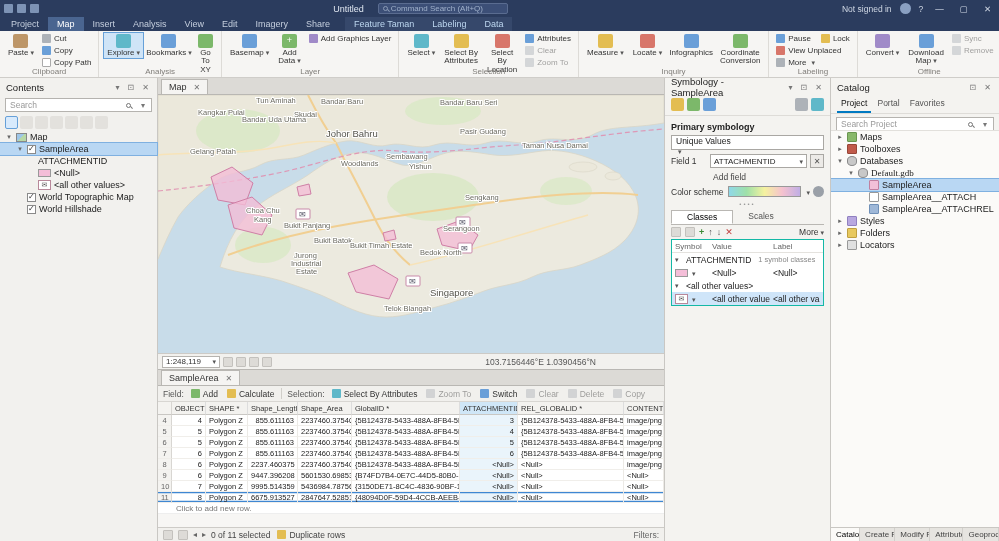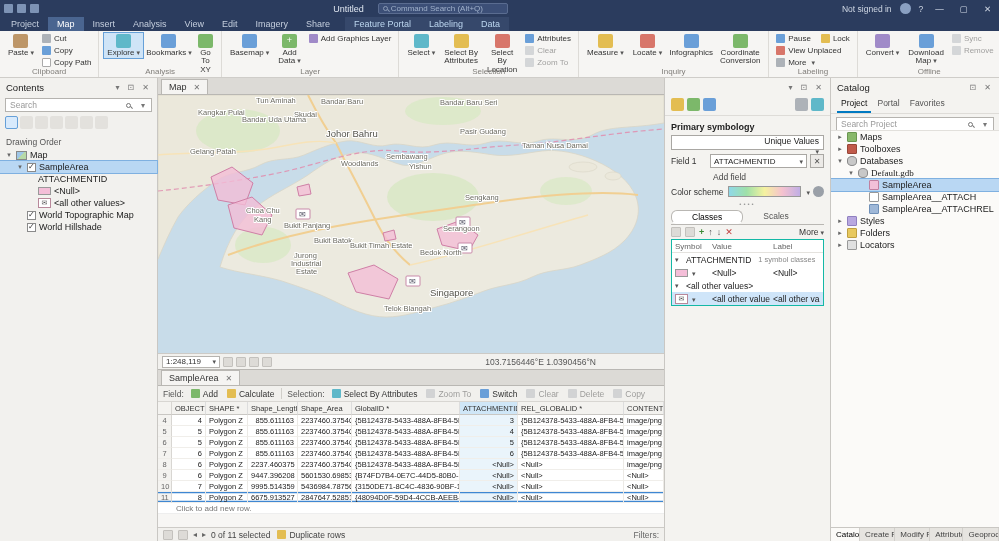--- a/index.html
+++ b/index.html
@@ -114,32 +114,32 @@
   .t-fill{flex:1;background:#f7f6f4;}
   .t-status{height:14px;background:#f1f0ed;border-top:1px solid #cdcbc7;display:flex;align-items:center;
             gap:5px;padding:0 5px;font-size:8.5px;color:#444;}
   .navg{color:#666;font-size:8px;}
 
   
   .sym{position:absolute;top:0;left:664px;width:166px;bottom:0;background:#f4f3f0;border-left:1px solid #c9c7c3;overflow:hidden;}
   .stool{display:flex;gap:3px;padding:2px 6px 4px 6px;border-bottom:1px solid #dedcd8;}
   .sic{width:13px;height:13px;border-radius:2px;}
   .slabel{padding:6px 6px 2px 6px;font-weight:bold;font-size:9px;color:#222;}
-  .sselect{margin:1px 6px;height:15px;background:#fff;border:1px solid #a9a7a3;display:flex;align-items:flex-end;
+  .sselect{margin:1px 6px;height:15px;background:#fff;border:1px solid #a9a7a3;display:flex;align-items:flex-start;
            padding:0 4px;font-size:8.5px;color:#222;flex-direction:column;}
   .sselect .sp{flex:1;}
   .frow{display:flex;align-items:center;gap:3px;margin:4px 6px 0 6px;font-size:8.5px;}
   .fcombo{flex:1;height:14px;background:#fff;border:1px solid #a9a7a3;display:flex;align-items:center;padding:0 3px;font-size:8px;color:#222;}
   .fx{width:14px;height:14px;border:1px solid #a9a7a3;background:#eceae7;display:flex;align-items:center;justify-content:center;font-size:8px;color:#555;}
   .addfield{margin:4px 6px 0 48px;font-size:8.5px;color:#444;}
   .grad{flex:1;height:11px;border:1px solid #999;background:linear-gradient(90deg,#8fd8e8,#9fe0a8,#f5f2a0,#f5c2cf,#c0aee5);}
   .gear{width:11px;height:11px;border-radius:50%;background:#9aa0a8;}
   .splitdots{text-align:center;color:#999;font-size:6px;letter-spacing:2px;height:8px;line-height:8px;margin-top:3px;}
   .stabs{display:flex;margin:2px 6px 0 6px;border-bottom:1px solid #b9b7b3;}
-  .stab{padding:1px 20px;font-size:8.5px;color:#555;border-radius:6px;}
+  .stab{padding:1px 15px;font-size:8.5px;color:#555;}
   .stab.act{background:#fff;border:1px solid #b9b7b3;border-bottom:1px solid #fff;color:#000;}
   .s-icons{display:flex;align-items:center;gap:4px;padding:2px 6px;font-size:9px;}
   .s-icons .morebtn{margin-left:auto;font-size:8.5px;color:#333;}
   .symtbl{margin:0 6px;background:#fff;border:1px solid #14b8a6;font-size:8.5px;}
   .sth-row,.srow,.sgrp{display:flex;align-items:center;height:13px;padding:0 3px;gap:3px;}
   .sth-row{color:#666;border-bottom:1px solid #e4e2de;font-size:8px;}
   .s1{width:34px;display:flex;align-items:center;gap:2px;flex:0 0 auto;}
   .s2{width:58px;flex:0 0 auto;white-space:nowrap;overflow:hidden;}
   .s3{flex:1;white-space:nowrap;overflow:hidden;}
   .sgrp{color:#222;}
@@ -198,21 +198,21 @@
         <div class="ttab">Project</div>
         <div class="ttab active">Map</div>
         <div class="ttab">Insert</div>
         <div class="ttab">Analysis</div>
         <div class="ttab">View</div>
         <div class="ttab">Edit</div>
         <div class="ttab">Imagery</div>
         <div class="ttab">Share</div>
       </div>
     <div id="ctx-tabs" style="display:flex;margin-left:6px;">
-        <div class="ttab ctx">Feature Portal</div>
+        <div class="ttab ctx">Feature Taman</div>
         <div class="ttab ctx">Labeling</div>
         <div class="ttab ctx">Data</div>
       </div>
   </div>
 
   <div class="ribbon">
 
     <div class="rgroup">
       <div class="rbtn-lg">
         <span class="ric c-brown"></span>
@@ -386,21 +386,20 @@
       </div>
       <div class="ctoolbar">
         <span class="cti on"></span>
         <span class="cti"></span>
         <span class="cti"></span>
         <span class="cti"></span>
         <span class="cti"></span>
         <span class="cti"></span>
         <span class="cti"></span>
       </div>
-      <div class="csection">Drawing Order</div>
       <div id="contents-tree">
           <div class="trow" style="padding-left: 5px;">
             <span class="exp">▾</span>
             <span class="ti-map"></span>
             <span class="tlabel">Map</span>
           </div>
           <div class="trow sel" style="padding-left: 16px;">
             <span class="exp">▾</span>
             <span class="cb on"></span>
             <span class="tlabel">SampleArea</span>
@@ -666,20 +665,21 @@
               <span class="ric-sm c-yellow"></span>
               <span>Duplicate rows</span>
             </span>
           <span style="margin-left:auto;color:#666;">Filters:</span>
         </div>
       </div>
     </div>
 
     <div class="sym">
       <div class="phead">
+        <span>Symbology - SampleArea</span>
         <span class="sp"></span>
         <span class="pico">▾</span>
         <span class="pico">⊡</span>
         <span class="pico">✕</span>
       </div>
       <div class="stool">
         <span class="sic c-yellow"></span>
         <span class="sic c-green"></span>
         <span class="sic c-blue"></span>
         <span style="flex:1;"></span>

